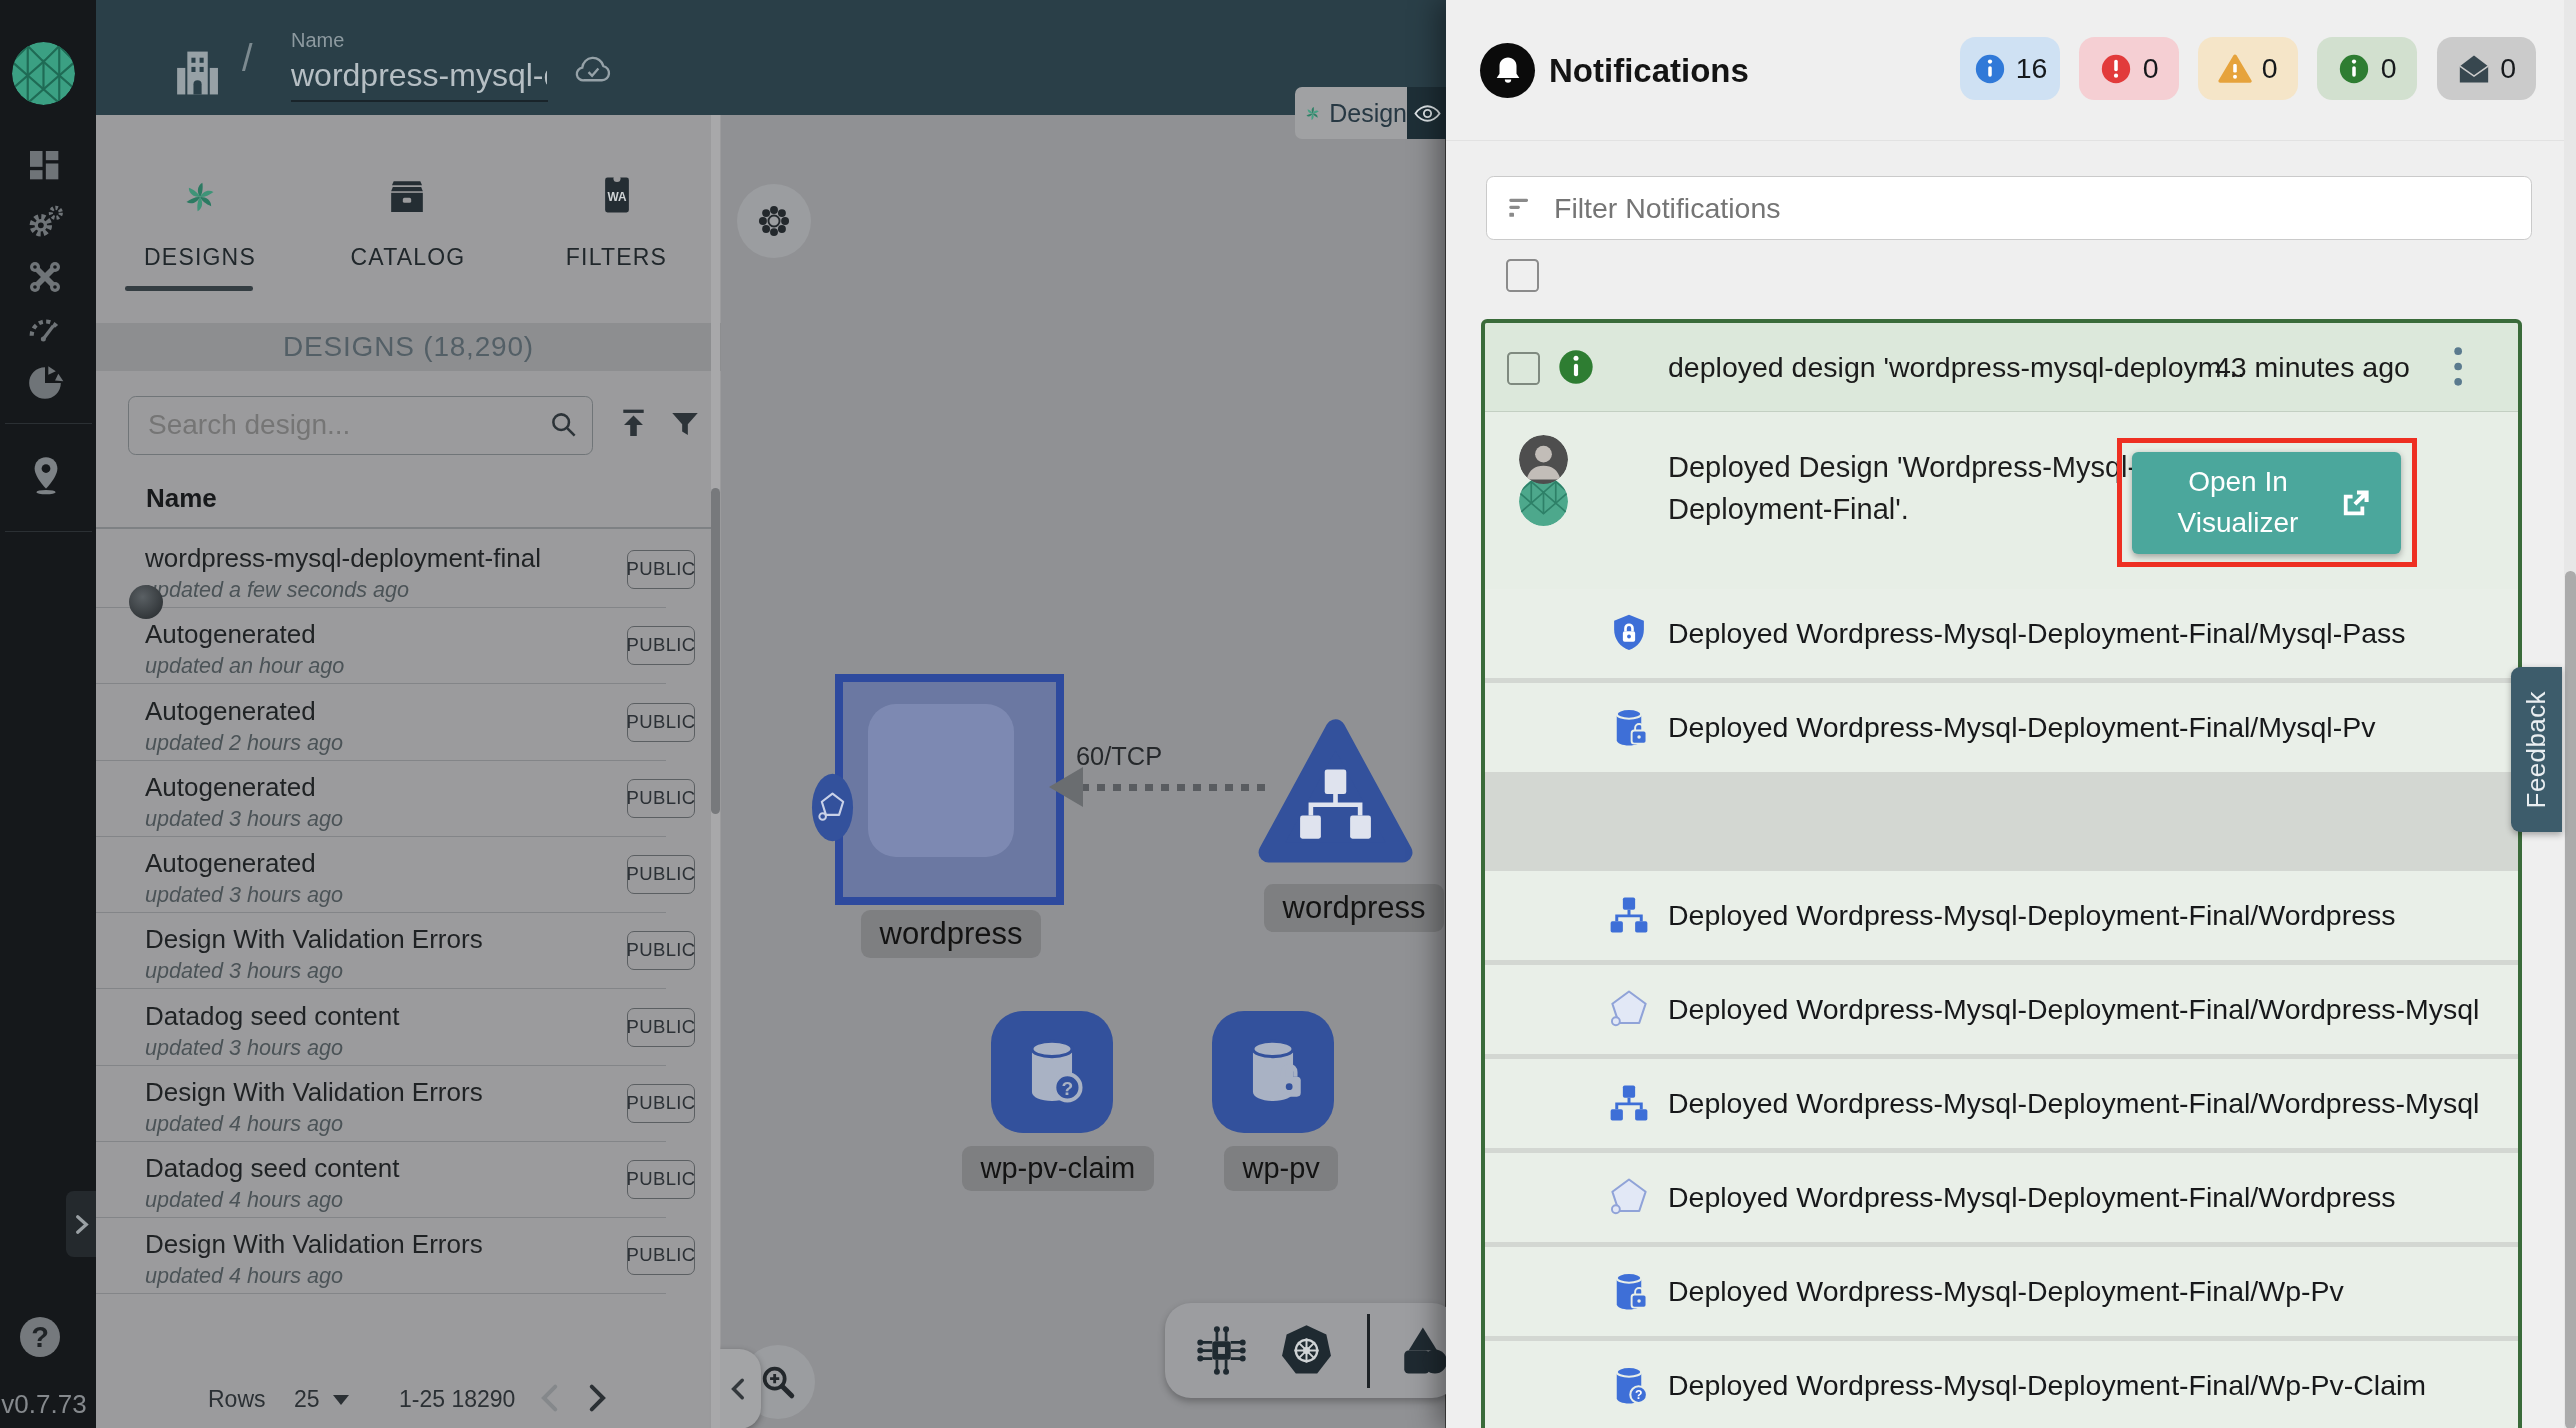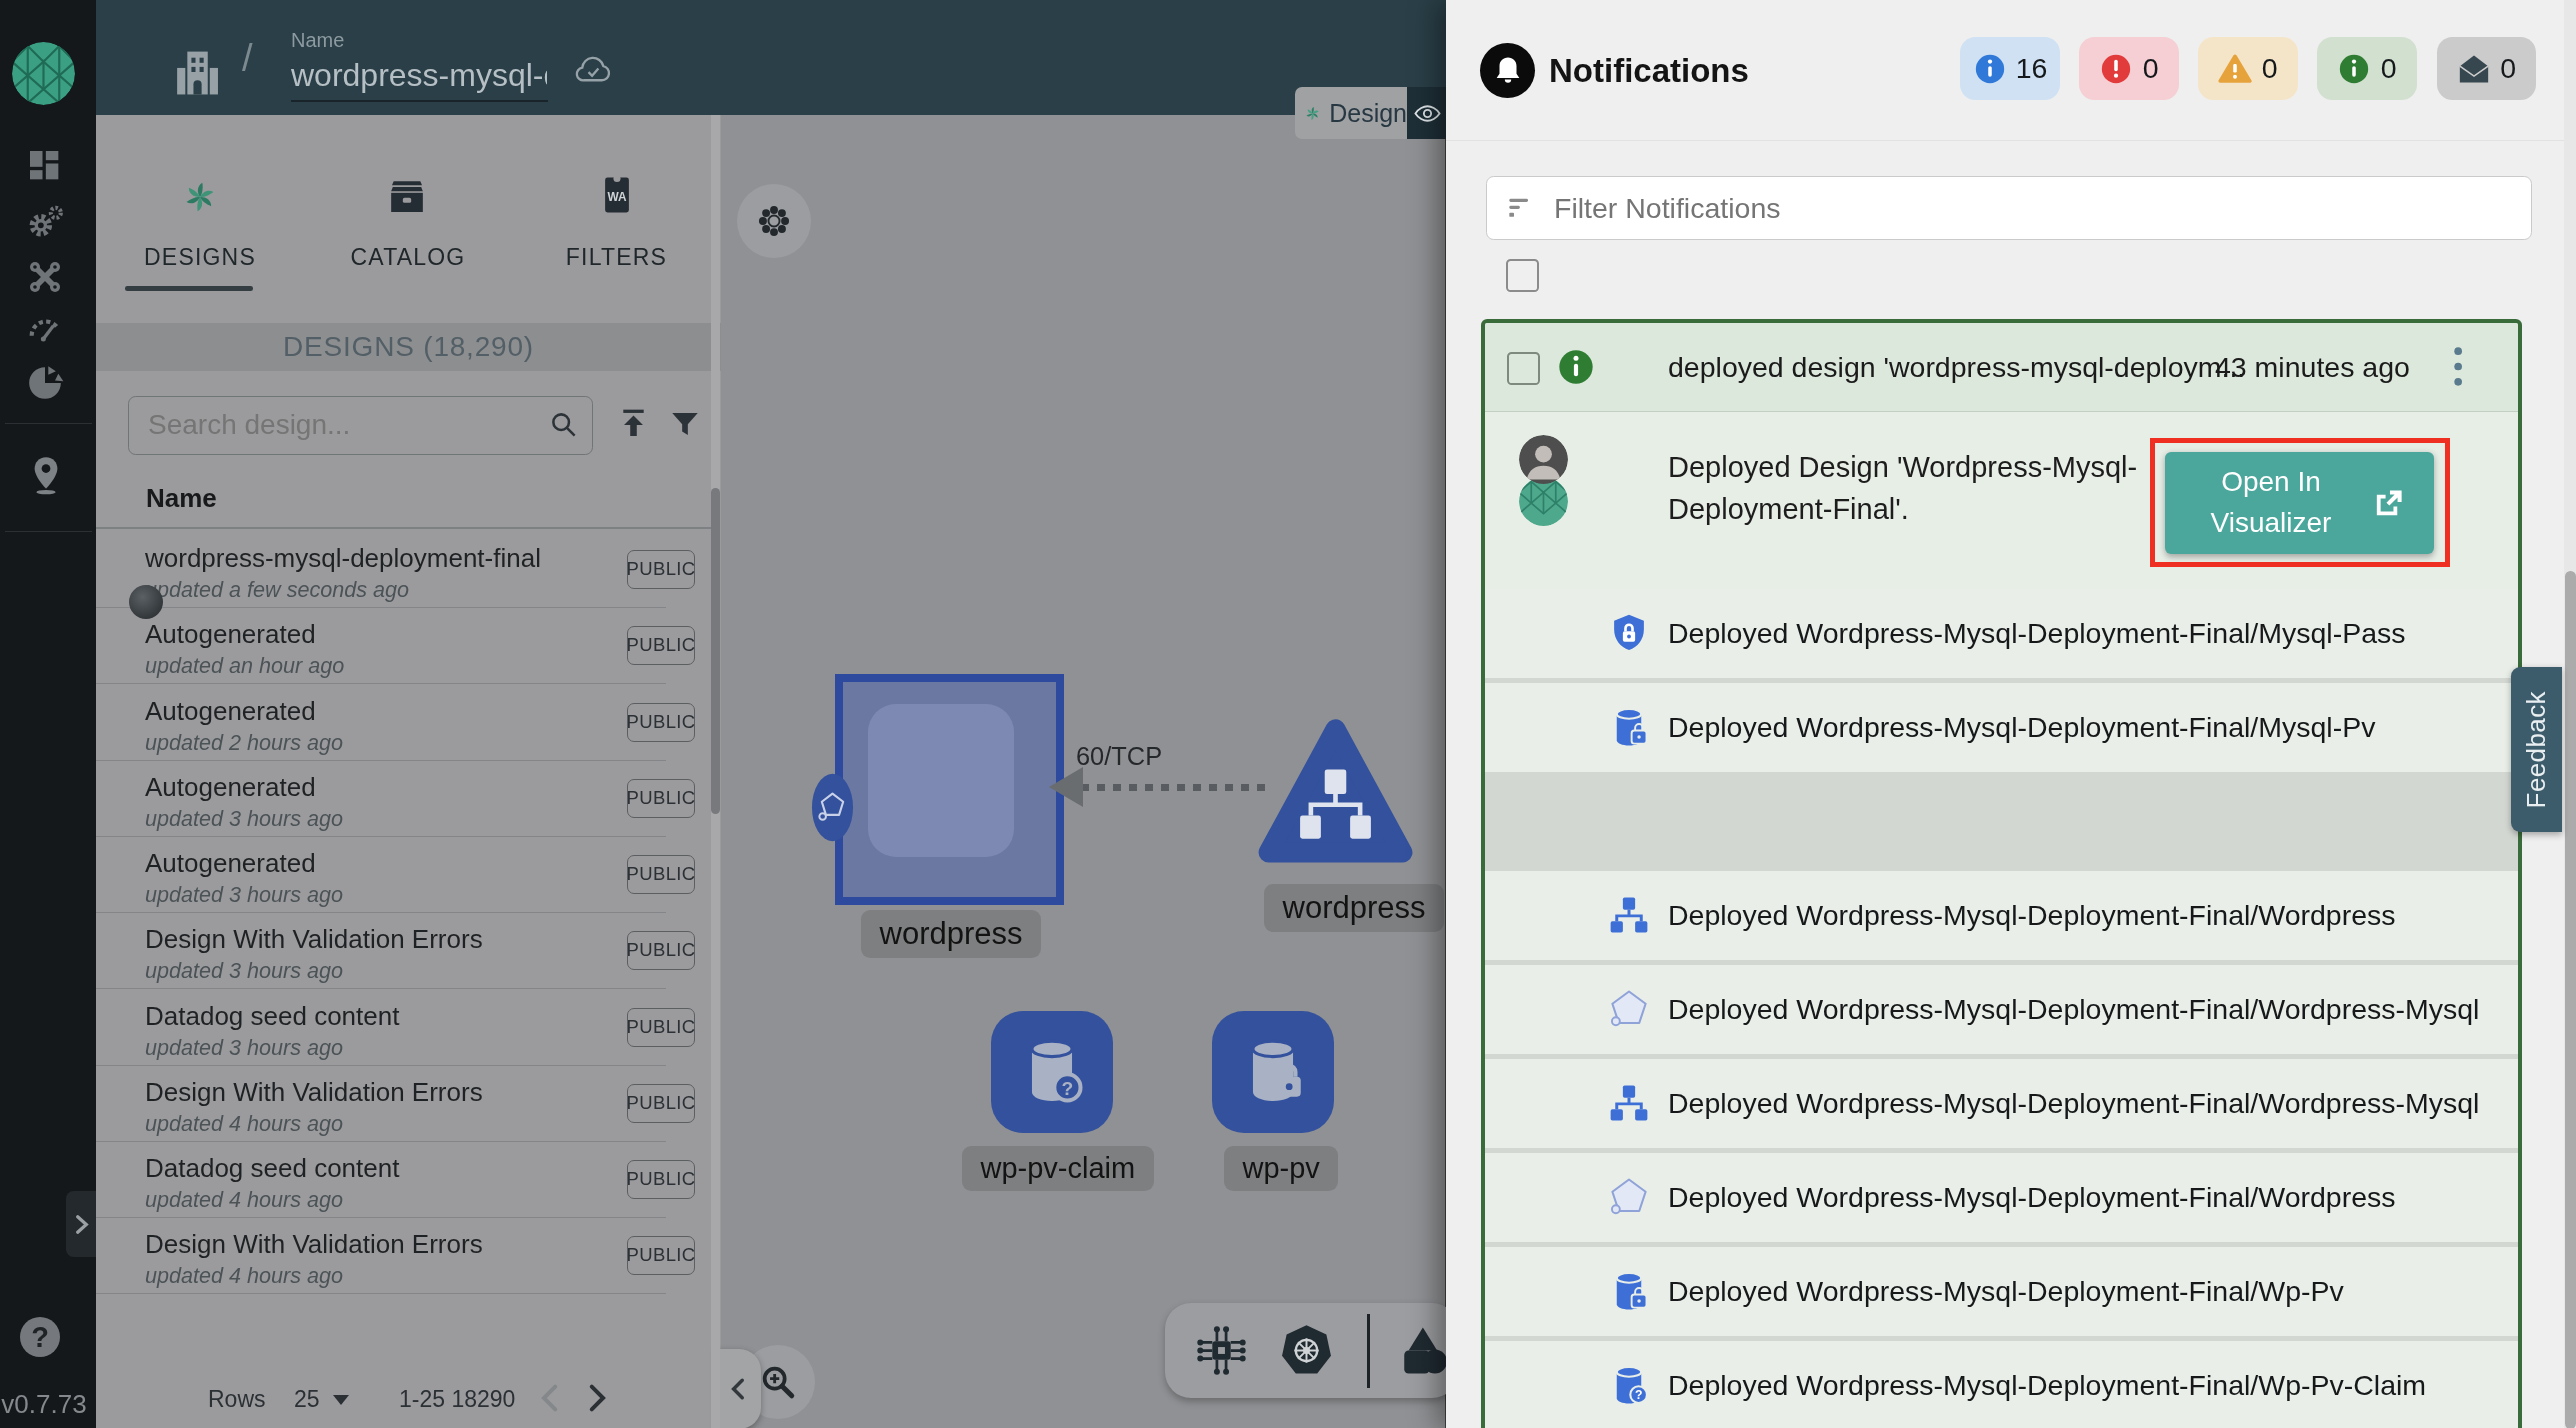--- a/index.html
+++ b/index.html
@@ -542,21 +542,21 @@
       </div>
       <div class="abs" style="left:34px;top:23px;width:49px;height:49px;border-radius:50%;overflow:hidden;z-index:2;">
         <svg viewBox="0 0 64 64" width="49" height="49">
           <circle cx="32" cy="32" r="32" fill="#4e4e4e"></circle>
           <circle cx="32" cy="25" r="11" fill="#c2bdb8"></circle>
           <path d="M10 58c3-13 11-18 22-18s19 5 22 18z" fill="#c2bdb8"></path>
             </svg>
       </div>
       <div class="abs" style="left:183px;top:34px;width:493px;font-size:29px;line-height:1.45;color:#1d1d1d;">Deployed Design 'Wordpress-Mysql-Deployment-Final'.</div>
 
-      <div class="abs" style="left:665px;top:26px;width:300px;height:129px;border:5.4px solid #ee2f22;box-sizing:border-box;">
+      <div class="abs" style="left:632px;top:26px;width:300px;height:129px;border:5.4px solid #ee2f22;box-sizing:border-box;">
         <div class="abs" style="left:10px;top:8.5px;width:269px;height:102px;background:#4ba79c;border-radius:6.2px;box-shadow:0 2.3px 6.2px rgba(0,0,0,.3);cursor:pointer;">
           <div class="abs" style="left:20px;top:0;width:172px;height:102px;display:flex;align-items:center;justify-content:center;text-align:center;font-size:28px;line-height:1.45;color:#fff;">Open In Visualizer</div>
           <svg class="abs" style="left:206px;top:34px" viewBox="0 0 24 24" width="35" height="35">
             <path d="M10 6H4v14h14v-6h-2.6v3.4H6.6V8.6H10z" fill="#fff"></path>
             <path d="M13 3h8v8h-2.8V7.8L12.6 13.4 10.6 11.4 16.2 5.8H13z" fill="#fff"></path>
               </svg>
         </div>
       </div>
     </div>
 

